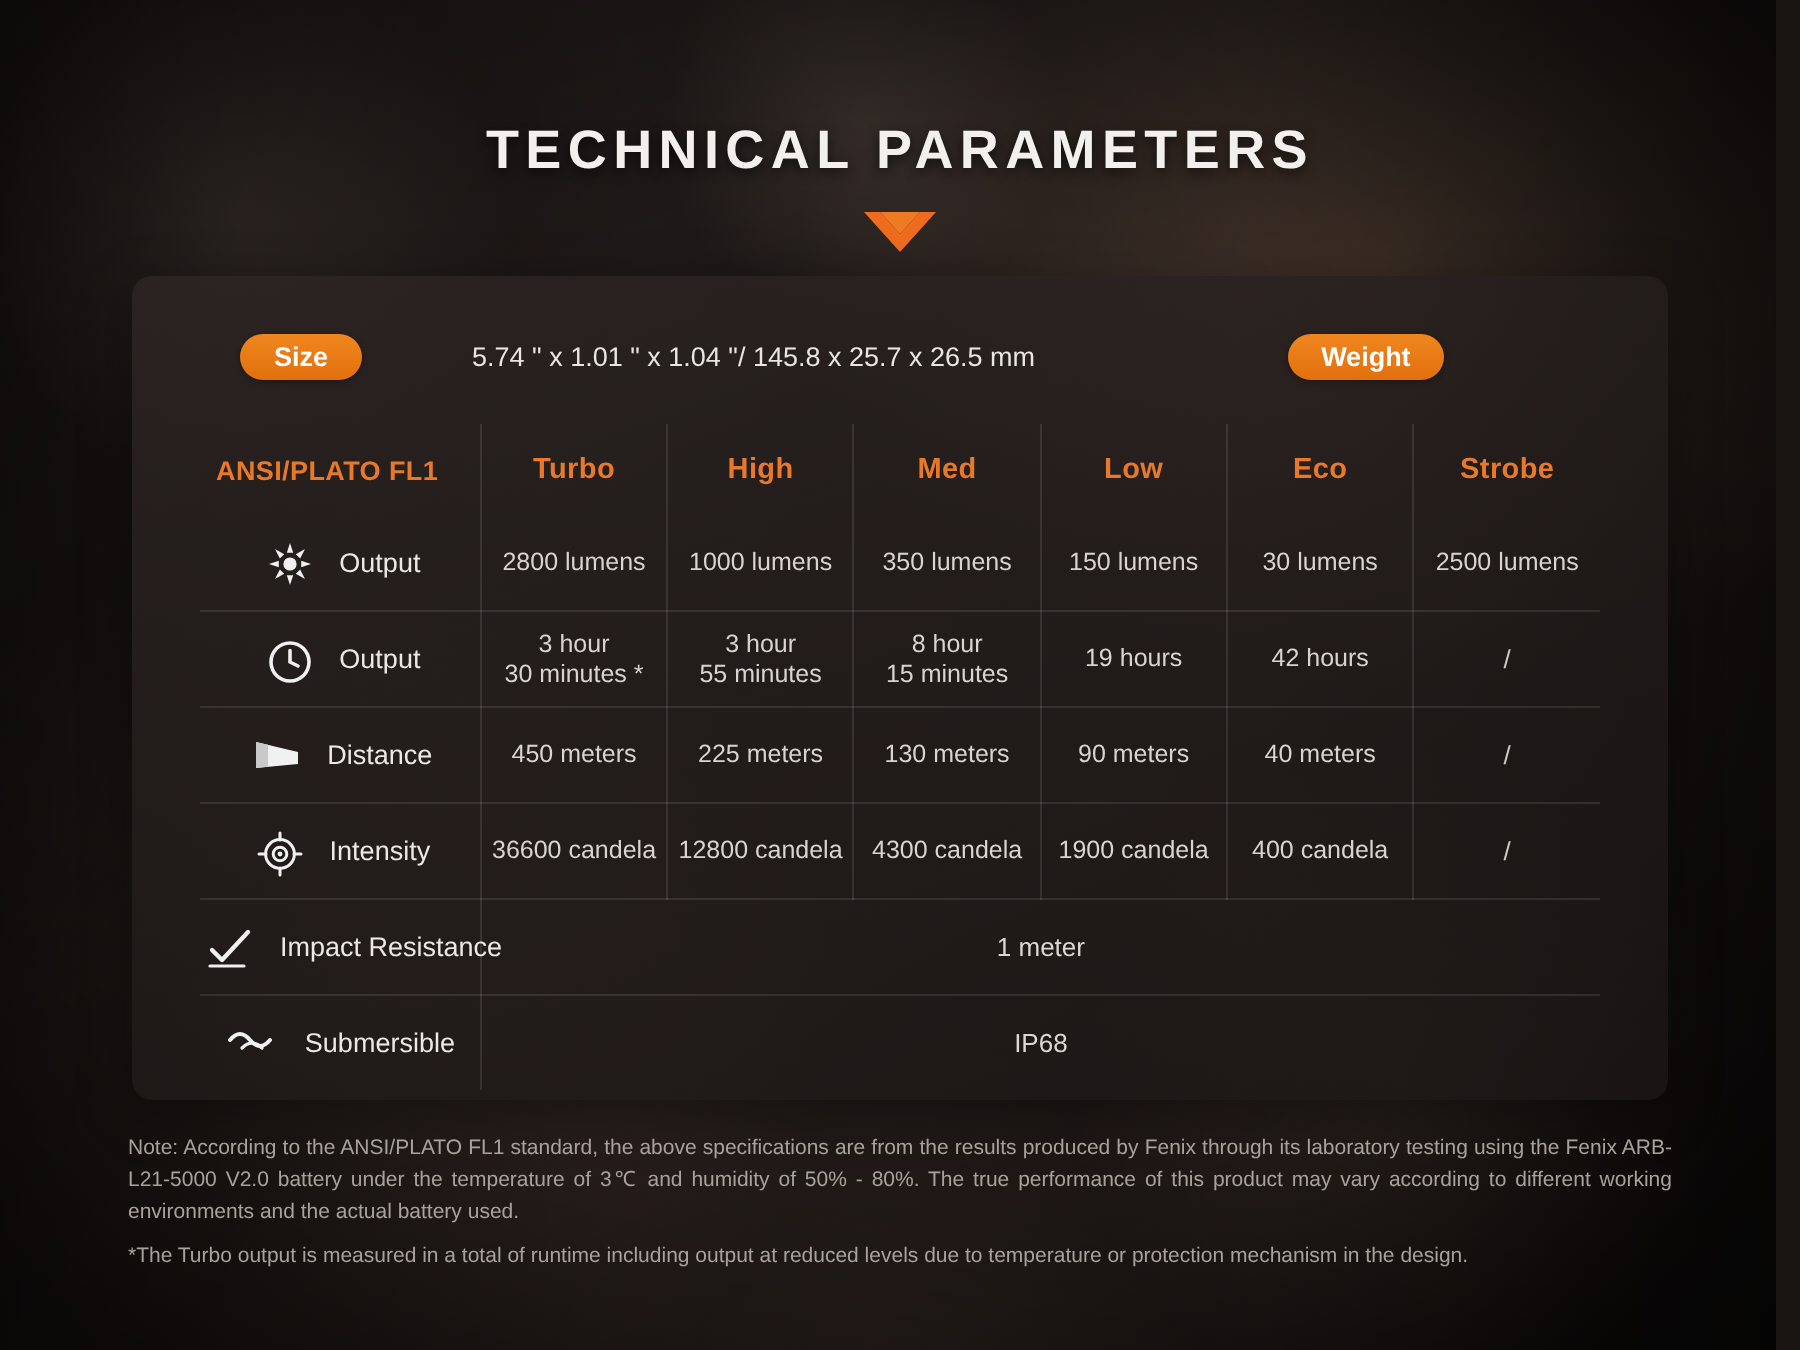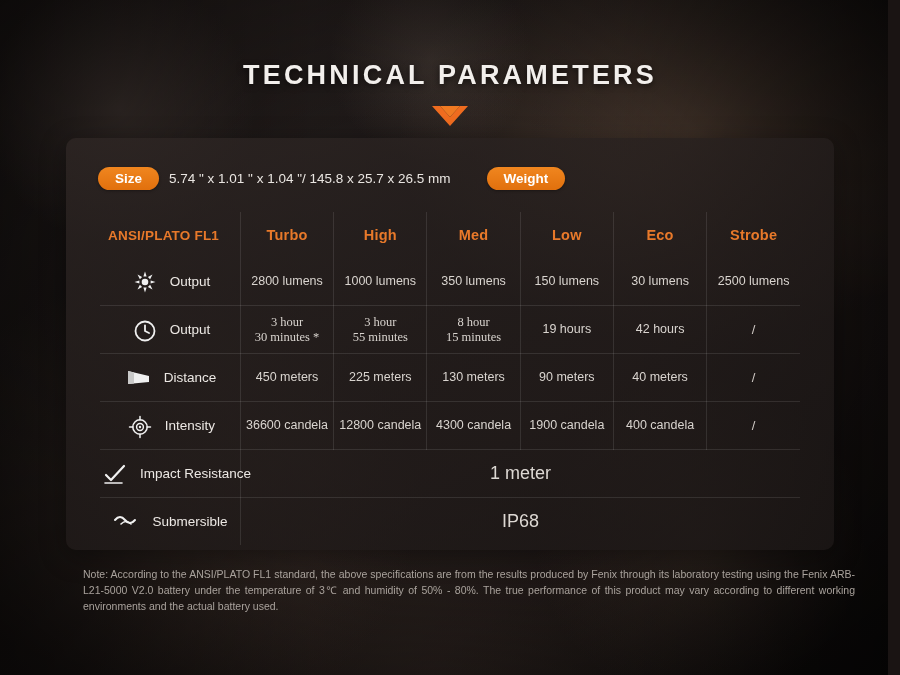--- a/index.html
+++ b/index.html
@@ -74,22 +74,23 @@
   }
 
   .pillrow {
     position: absolute;
     left: 0;
     top: 22px;
     width: 768px;
     height: 36px;
     display: flex;
     align-items: center;
-    padding-left: 32px;
+    padding-left: 54px;
     box-sizing: border-box;
+    gap: 45px;
   }
   .pill {
     display: inline-block;
     background: linear-gradient(180deg, #f0861f 0%, #e1700d 100%);
     color: #ffffff;
     font-size: 13.5px;
     font-weight: bold;
     border-radius: 13px;
     padding: 4px 17px;
     line-height: 15px;
@@ -155,37 +156,36 @@
     text-align: center;
   }
   td.rowlabel .lbl { vertical-align: middle; margin-top: 26px; }
 
   td.val {
     color: #d9d4cf;
     font-size: 12.5px;
     line-height: 15px;
     height: 47px;
   }
-  td.val .two { display: block; font-family: Liberation Serif, serif; }
+  td.val .two { display: block; }
   td.slash { color: #cfc9c4; font-size: 13px; }
   td.wide {
     color: #ddd8d3;
-    font-size: 18px;
+    font-size: 13px;
   }
 
   .notes {
     position: absolute;
     left: 64px;
     top: 566px;
     width: 772px;
     color: #a9a29c;
     font-size: 10.5px;
     line-height: 16px;
     text-align: justify;
-    margin-left: 19px;
   }
   .notes p { margin: 0; }
   .notes p.second { margin-top: 6px; text-align: left; }
 </style>
 </head>
 <body>
 
 <div class="page">
   <div class="bg-blur"></div>
   <div class="vignette"></div>
@@ -341,14 +341,15 @@
             </span><span class="lbl">Submersible</span>
           </td>
           <td class="wide" colspan="6">IP68</td>
         </tr>
       </tbody>
     </table>
   </div>
 
   <div class="notes">
     <p>Note: According to the ANSI/PLATO FL1 standard, the above specifications are from the results produced by Fenix through its laboratory testing using the Fenix ARB-L21-5000 V2.0 battery under the temperature of 3℃ and humidity of 50% - 80%. The true performance of this product may vary according to different working environments and the actual battery used.</p>
+    <p class="second">*The Turbo output is measured in a total of runtime including output at reduced levels due to temperature or protection mechanism in the design.</p>
   </div>
 </div>
 
 </body></html>

